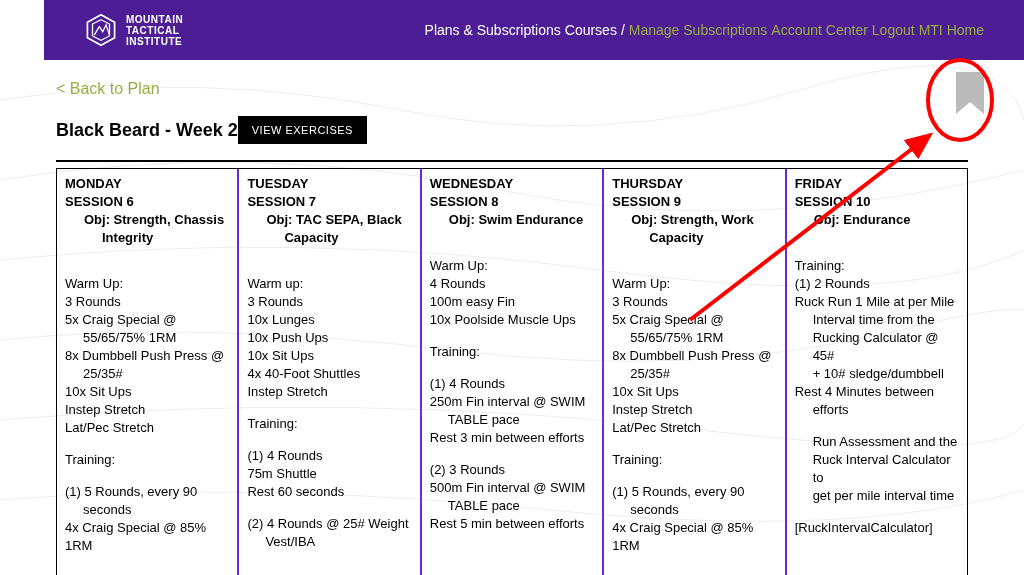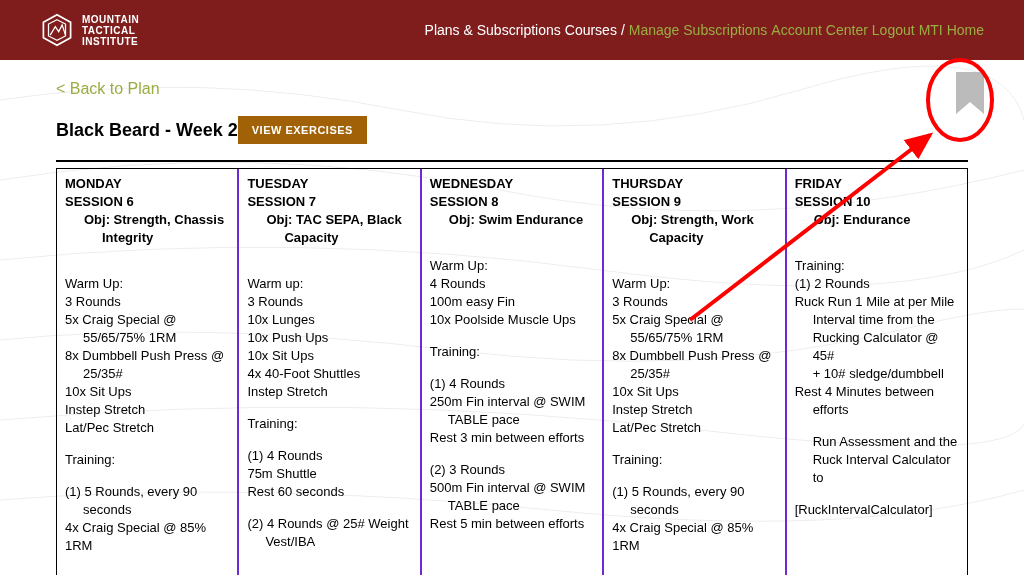--- a/index.html
+++ b/index.html
@@ -16,27 +16,28 @@
     position: absolute;
     top: 60px; left: 0; right: 0; bottom: 0;
     z-index: 0;
     opacity: 0.07;
     pointer-events: none;
   }
   .topo-bg svg { width: 100%; height: 100%; }
   
   
   .header {
-    background: #7f1d1d;
+    background: #4c1d95;
     height: 60px;
     display: flex;
     align-items: center;
     padding: 0 40px;
     position: relative;
     z-index: 2;
+    margin-left: 44px;
   }
   .logo {
     display: flex;
     align-items: center;
     gap: 8px;
   }
   .logo-icon {
     width: 34px;
     height: 34px;
   }
@@ -81,24 +82,24 @@
     align-items: center;
   }
   .page-title {
     font-size: 18px;
     font-weight: bold;
   }
   .view-ex-wrap {
     position: relative;
   }
   .view-ex-btn {
-    background: #a16207;
+    background: #000000;
     color: #fff;
     font-size: 11px;
-    font-weight: bold;
+    font-weight: normal;
     letter-spacing: 0.5px;
     padding: 8px 14px;
     border: none;
     cursor: pointer;
   }
   
   
   .bookmark {
     position: absolute;
     top: 72px;
@@ -307,17 +308,18 @@
         <div class="line">(1) 2 Rounds</div>
         <div class="line">Ruck Run 1 Mile at per Mile</div>
         <div class="line indent">Interval time from the</div>
         <div class="line indent">Rucking Calculator @ 45#</div>
         <div class="line indent">+ 10# sledge/dumbbell</div>
         <div class="line">Rest 4 Minutes between</div>
         <div class="line indent">efforts</div>
         <div class="gap"></div>
         <div class="line indent">Run Assessment and the</div>
         <div class="line indent">Ruck Interval Calculator to</div>
+        <div class="line indent">get per mile interval time</div>
         <div class="gap"></div>
         <div class="line">[RuckIntervalCalculator]</div>
       </div>
     </div>
 </div>
 
 </body></html>

